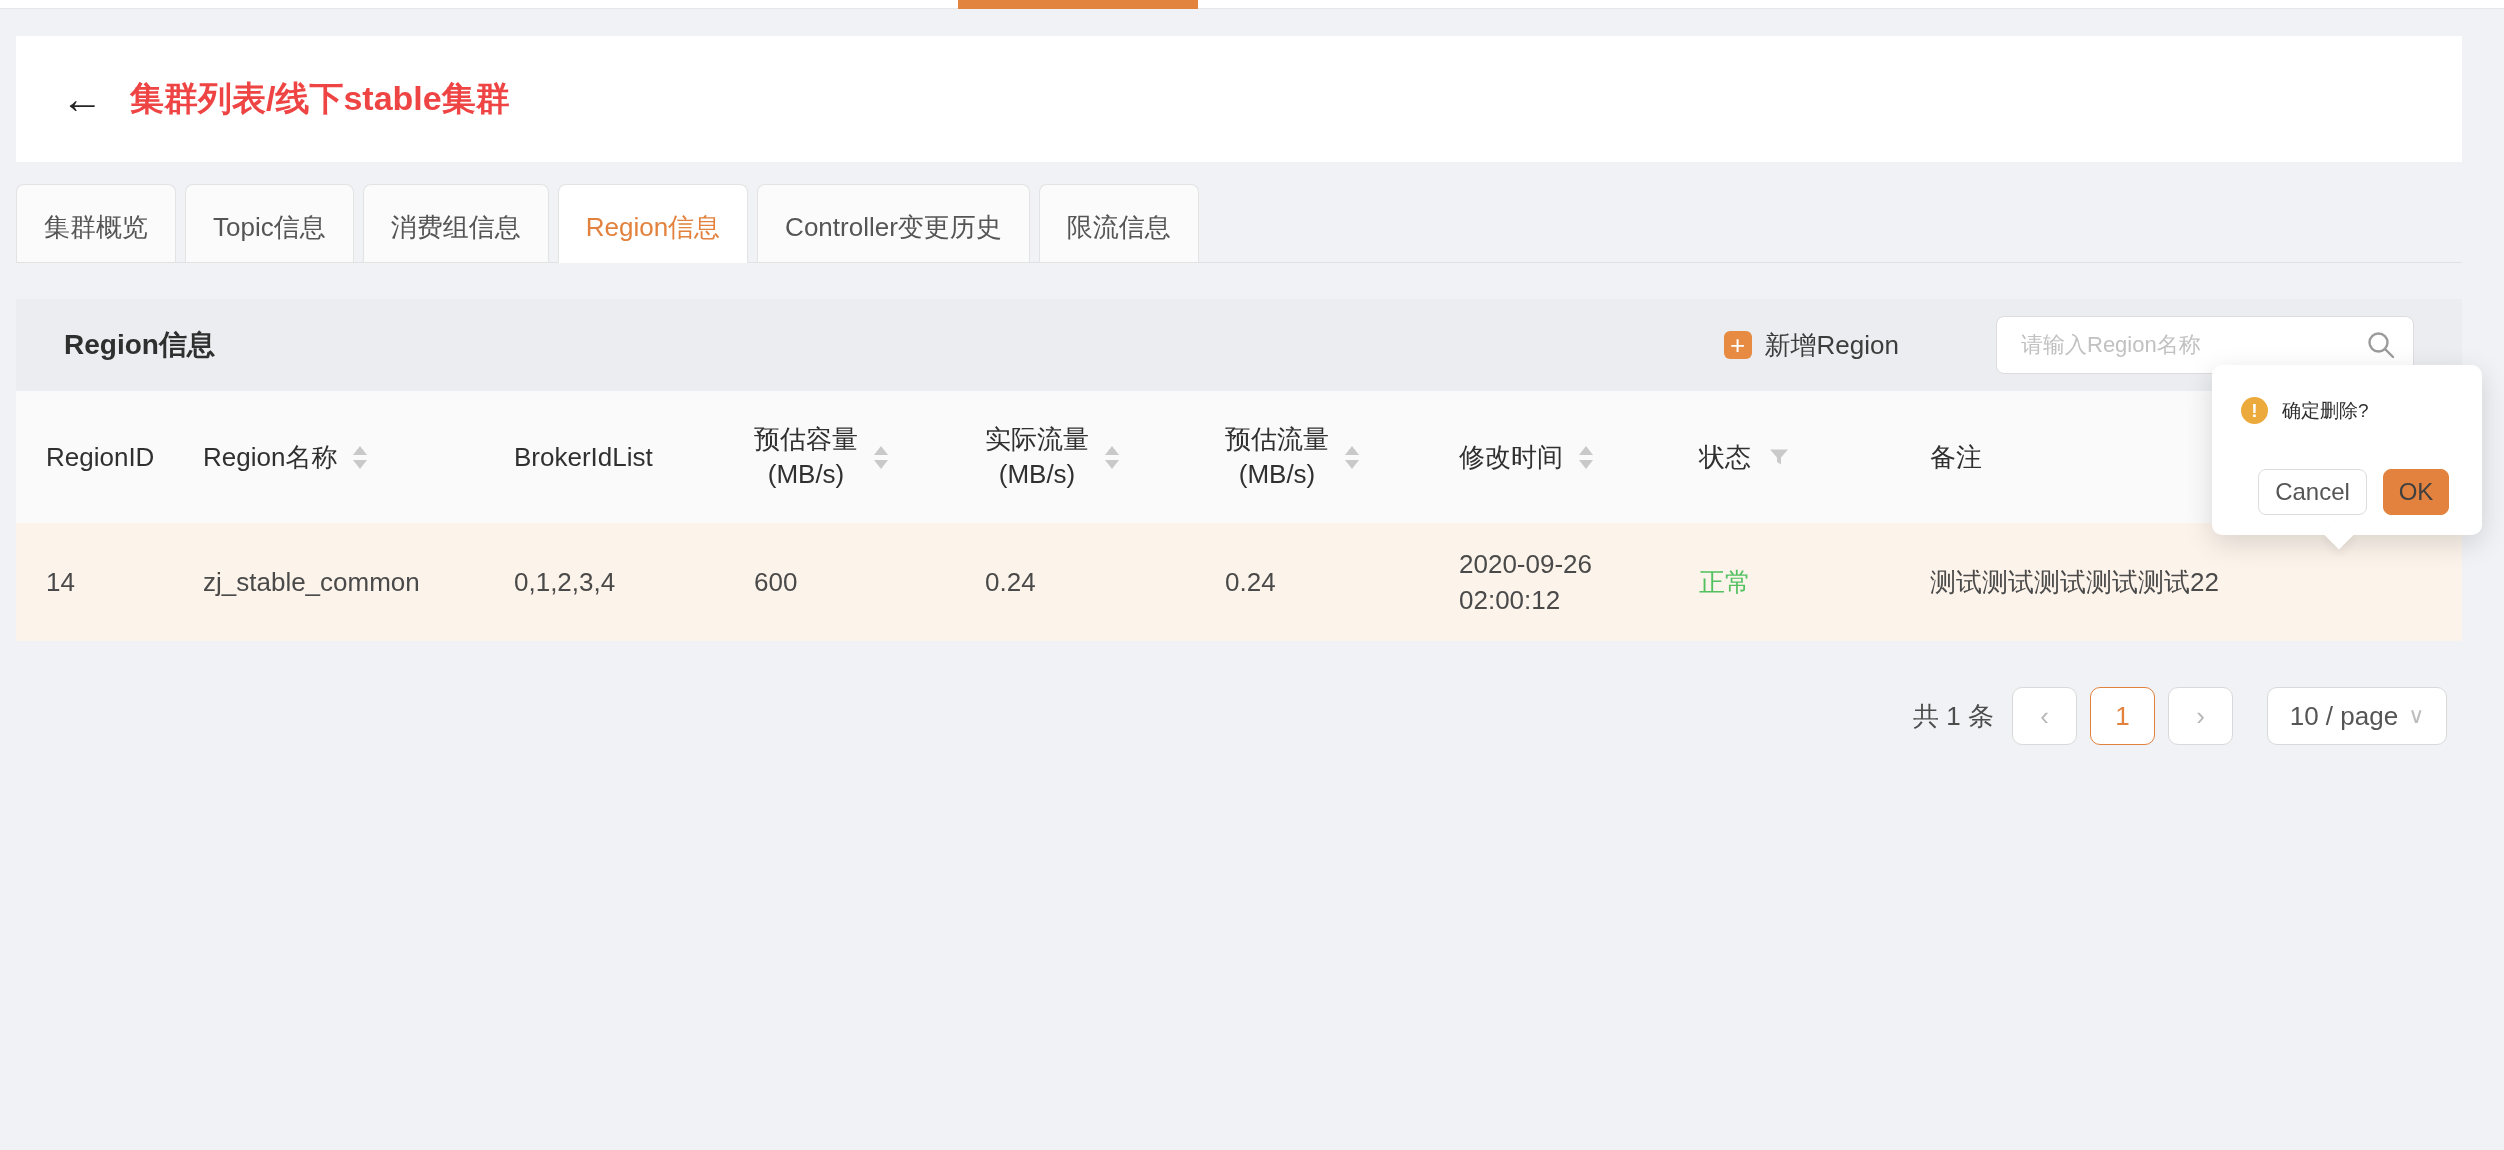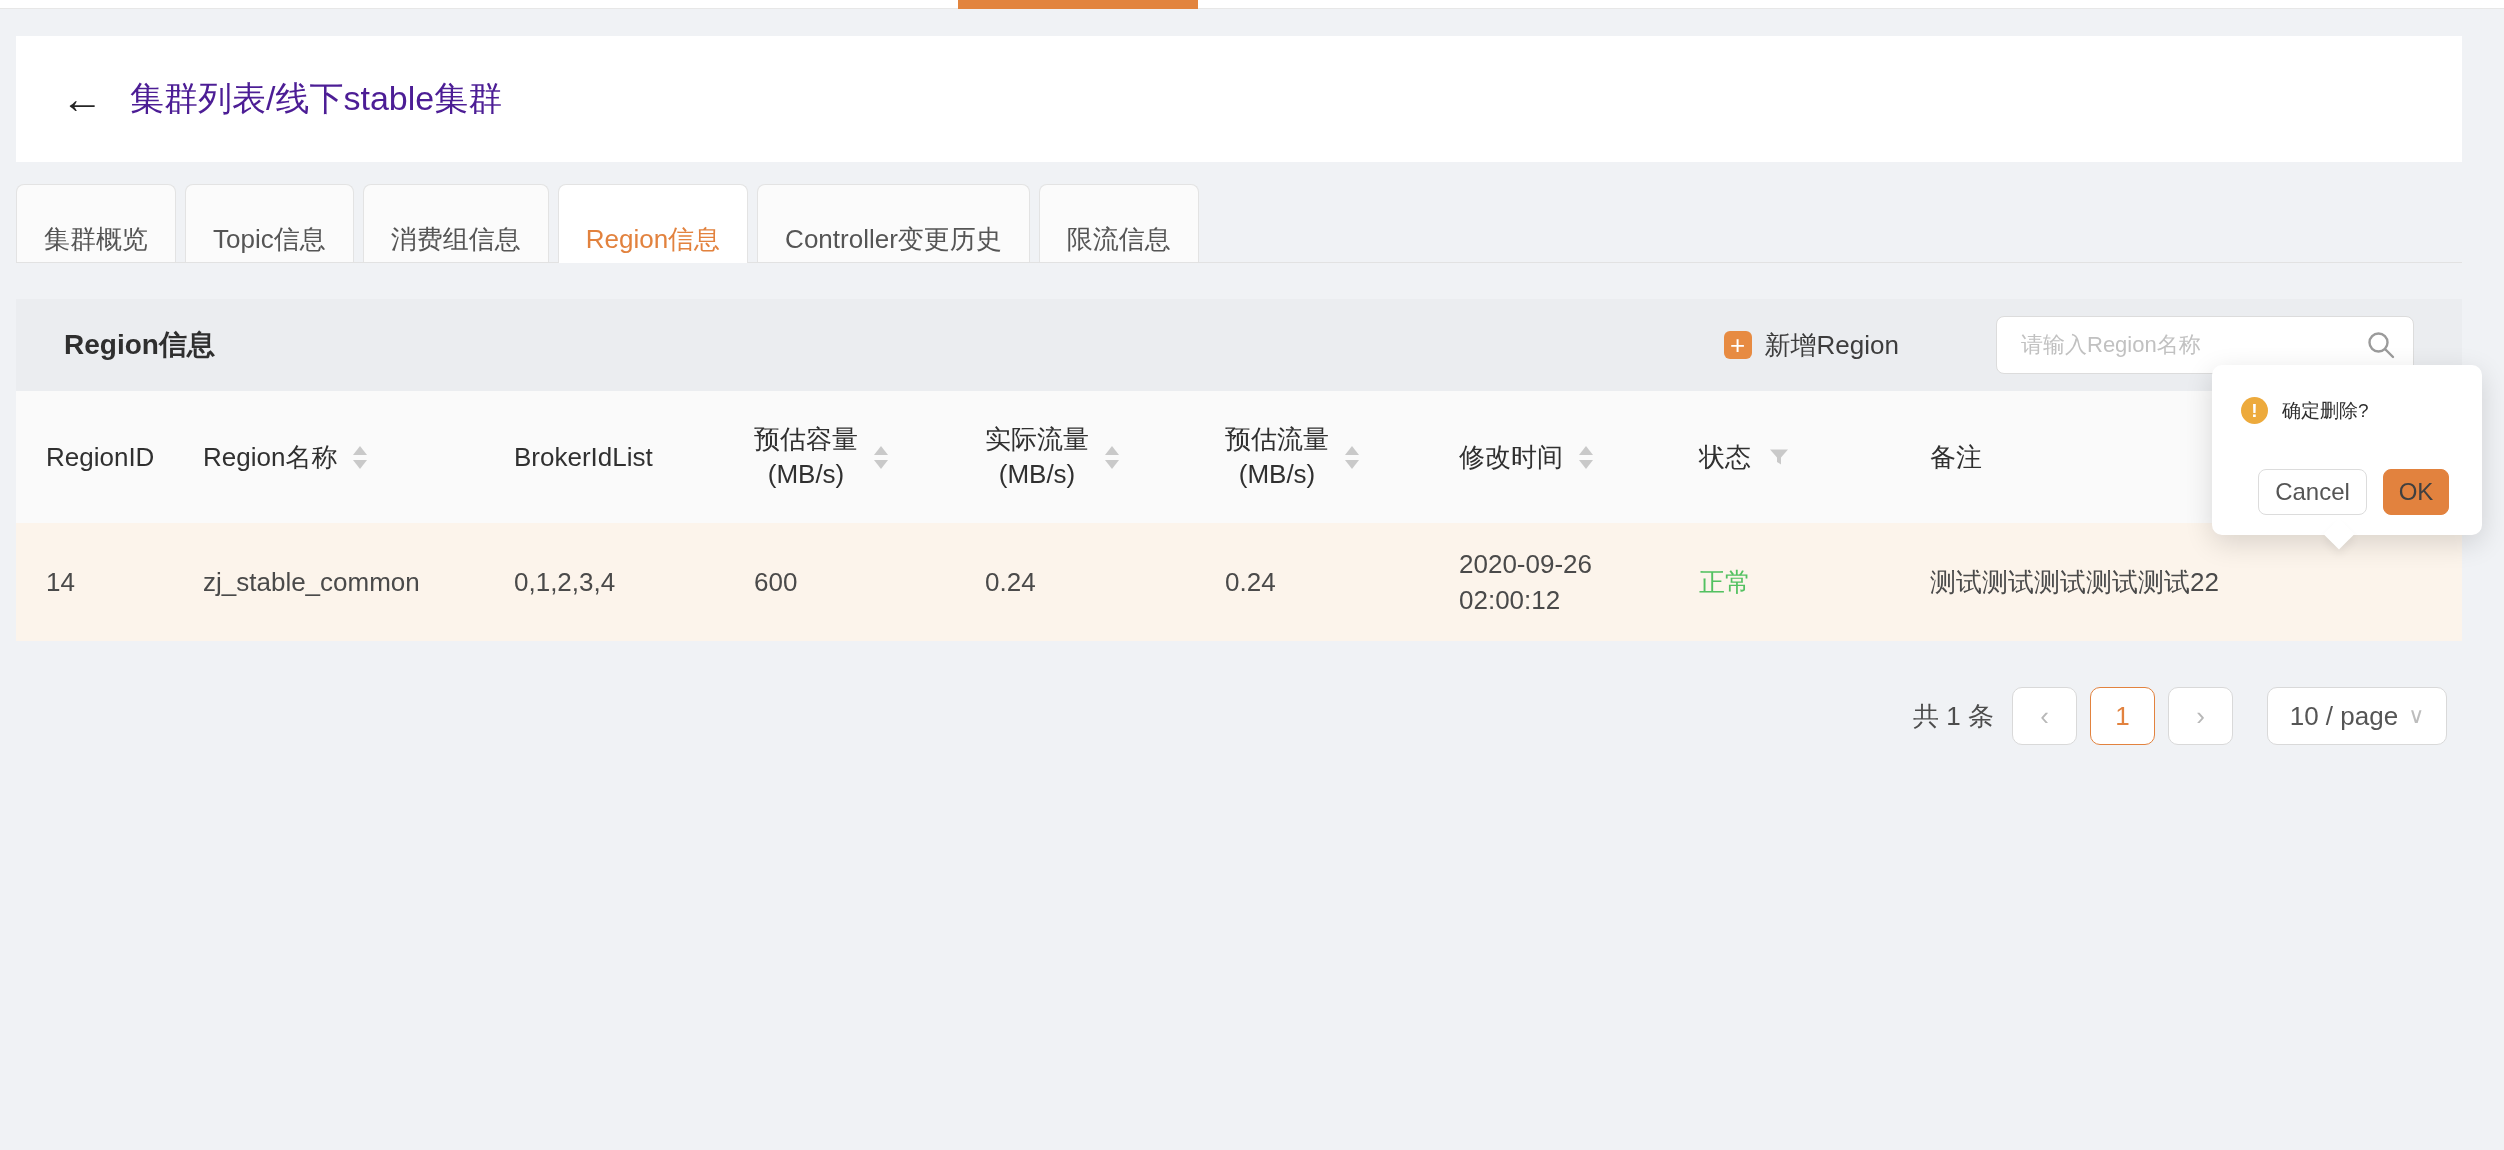--- a/index.html
+++ b/index.html
@@ -15,26 +15,26 @@
   .top-strip { position: relative; height: 9px; background: #fff; border-bottom: 1px solid #e7e7e7; }
   .top-indicator { position: absolute; left: 958px; top: 0; width: 240px; height: 9px; background: #e2843e; }
 
   
   .header-card {
     margin: 27px 42px 0 16px; height: 126px; background: #fff;
     display: flex; align-items: center; padding-left: 44px;
   }
   .back-btn { width: 44px; height: 52px; display: flex; align-items: center; justify-content: center;
     font-size: 42px; color: #262626; cursor: pointer; }
-  .page-title { margin-left: 26px; font-size: 34px; font-weight: 400; color: #4c1d95; }
+  .page-title { margin-left: 26px; font-size: 34px; font-weight: 700; color: #ef4444; }
 
   
   .tabs { margin: 22px 42px 0 16px; display: flex; gap: 9px; border-bottom: 1px solid #e2e2e2; height: 79px; }
   .tab {
-    height: 78px; line-height: 76px; padding: 16px 27px; font-size: 26px; color: #555;
+    height: 78px; line-height: 76px; padding: 4px 27px; font-size: 26px; color: #555;
     background: #fbfbfb; border: 1px solid #e3e3e3; border-bottom: none;
     border-radius: 8px 8px 0 0; cursor: pointer; white-space: nowrap;
   }
   .tab.active { background: #fff; color: #e2823e; height: 79px; }
 
   
   .panel-header {
     margin: 36px 42px 0 16px; height: 92px; background: #ebedf0;
     display: flex; align-items: center; padding: 0 48px;
   }

